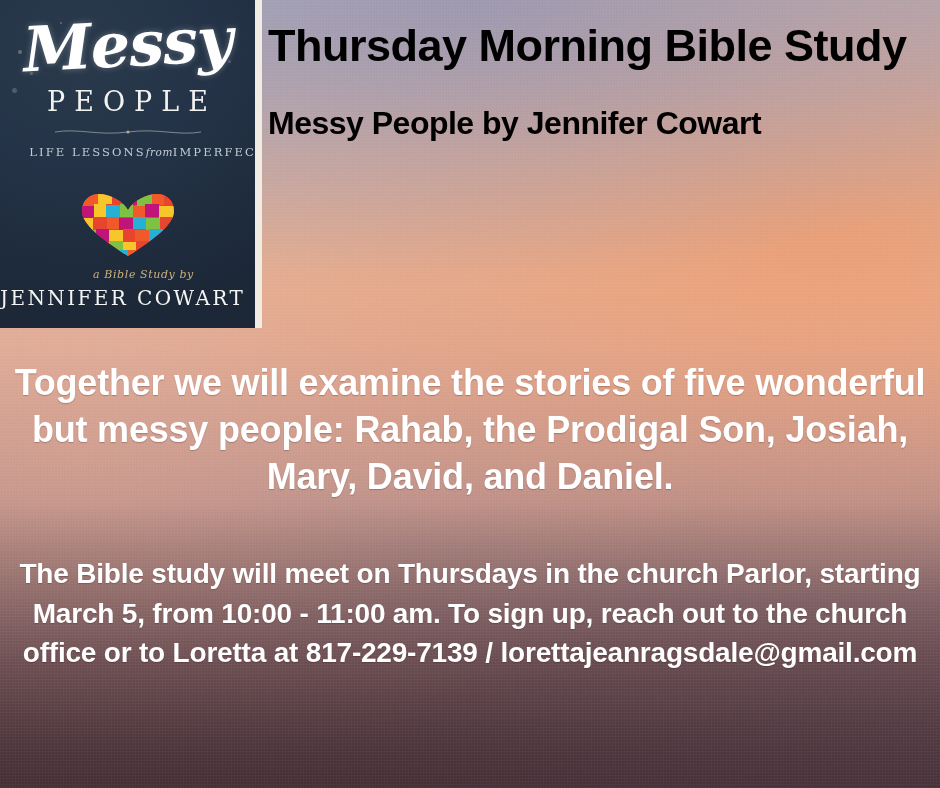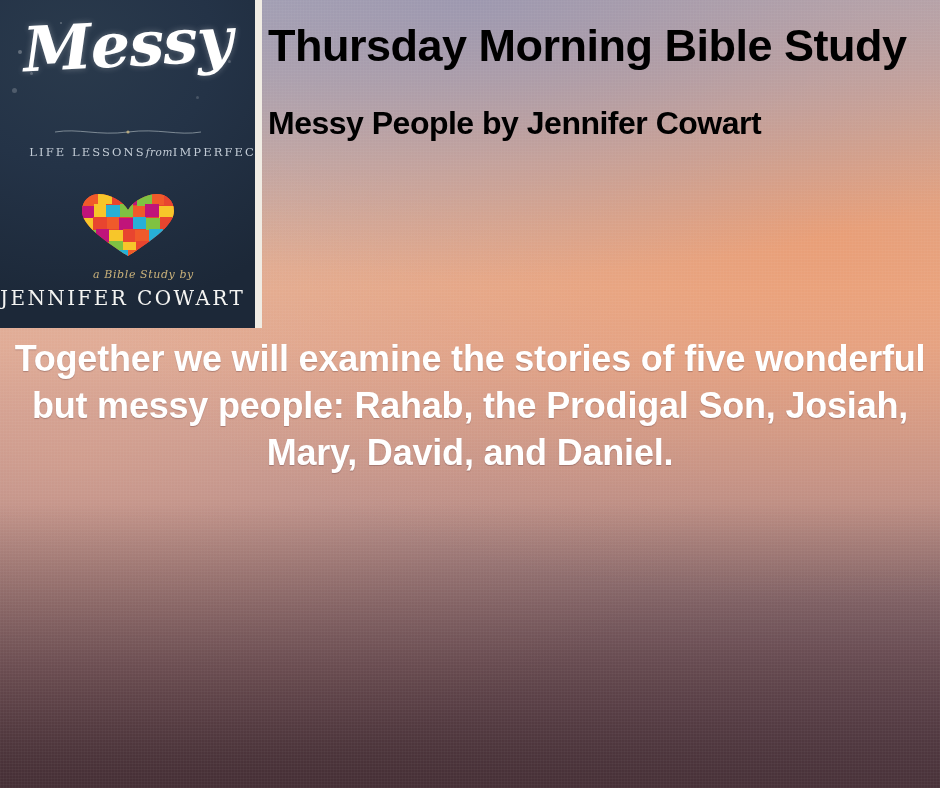--- a/index.html
+++ b/index.html
@@ -204,21 +204,21 @@
     line-height: 1.08;
     color: #000000;
     letter-spacing: -0.5px;
     margin: 36px 0 0 0;
   }
 
   
   .body-col {
     position: absolute;
     left: 14px;
-    top: 336px;
+    top: 360px;
     width: 912px;
     text-align: center;
   }
   .body-lead {
     font-family: "Liberation Sans", sans-serif;
     font-weight: bold;
     font-size: 36px;
     line-height: 1.30;
     color: #ffffff;
     margin: 0;
@@ -254,20 +254,21 @@
       <span class="speck" style="left:30px; top:72px; width:3px; height:3px; opacity:.4;"></span>
       <span class="speck" style="left:12px; top:88px; width:5px; height:5px; opacity:.35;"></span>
       <span class="speck" style="left:44px; top:36px; width:3px; height:3px; opacity:.45;"></span>
       <span class="speck" style="left:210px; top:30px; width:4px; height:4px; opacity:.4;"></span>
       <span class="speck" style="left:228px; top:60px; width:3px; height:3px; opacity:.35;"></span>
       <span class="speck" style="left:60px; top:22px; width:2px; height:2px; opacity:.5;"></span>
       <span class="speck" style="left:196px; top:96px; width:3px; height:3px; opacity:.3;"></span>
 
       <div class="book-title-script">Messy</div>
 
+      <div class="book-title-people">PEOPLE</div>
 
       <div class="book-rule">
         <svg width="150" height="8" viewBox="0 0 150 8">
           <path d="M2 4 C 25 0, 45 8, 75 4 C 105 0, 125 8, 148 4" stroke="#9aa6ae" stroke-width="1" fill="none" opacity="0.75"></path>
           <circle cx="75" cy="4" r="1.6" fill="#c2b183" opacity="0.9"></circle>
         </svg>
       </div>
 
       <div class="book-sub1">
         <span>LIFE LESSONS</span><span class="ital">from</span><span>IMPERFECT</span>
@@ -326,15 +327,16 @@
     </div>
   </div>
 
   <div class="heading-col">
     <h1 class="headline">Thursday Morning Bible Study</h1>
     <h2 class="subhead">Messy People by Jennifer Cowart</h2>
   </div>
 
   <div class="body-col">
     <p class="body-lead">Together we will examine the stories of five wonderful but messy people: Rahab, the Prodigal Son, Josiah, Mary, David, and Daniel.</p>
+    <p class="body-details">The Bible study will meet on Thursdays in the church Parlor, starting March 5, from 10:00 - 11:00 am. To sign up, reach out to the church office or to Loretta at 817-229-7139 / lorettajeanragsdale@gmail.com</p>
   </div>
 
 </div>
 
 </body></html>

